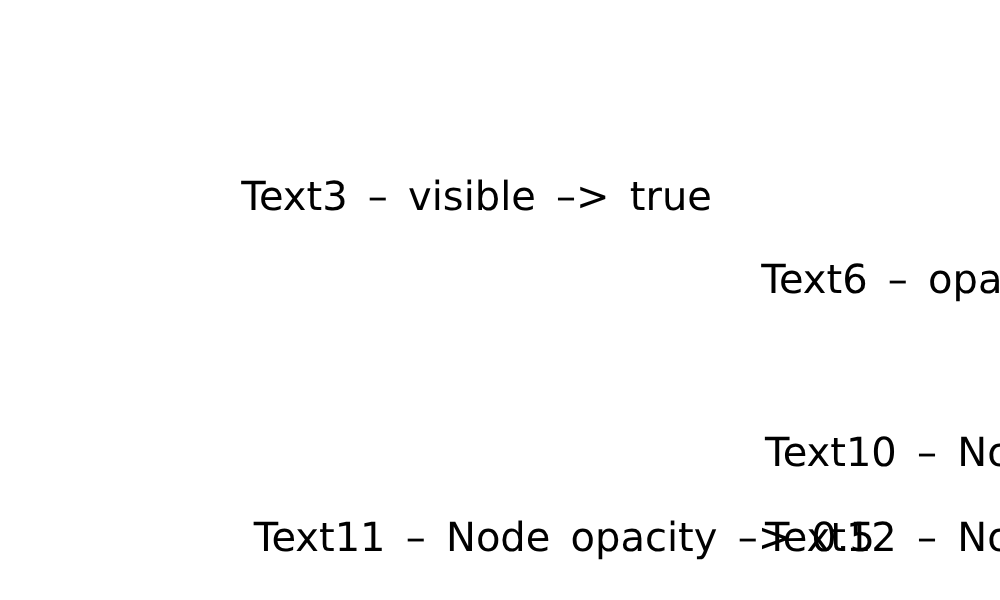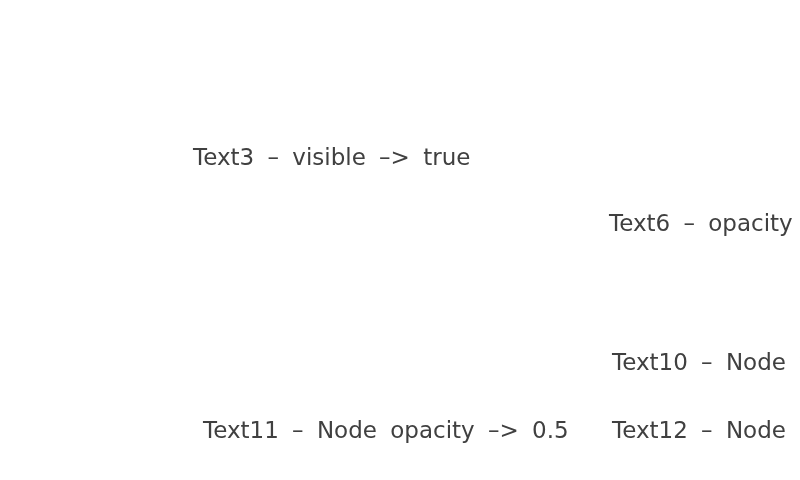--- a/index.html
+++ b/index.html
@@ -16,23 +16,23 @@
   #stage {
     position: relative;
     width: 800px;
     height: 480px;
     background: #ffffff;
     overflow: hidden;
   }
   .text-line {
     position: absolute;
     white-space: pre;
-    color: #404040;
+    color: #000000;
     font-family: "DejaVu Sans", sans-serif;
-    font-size: 23px;
+    font-size: 32px;
     line-height: 33px;
     font-weight: 400;
     letter-spacing: 0px;
     word-spacing: 6px;
   }
   
   .l-text3  { left: 193px; top: 141px; }
   .l-text6  { left: 609px; top: 207px; }
   .l-text9  { left: 193px; top: 346px; }
   .l-text10 { left: 612px; top: 346px; }

